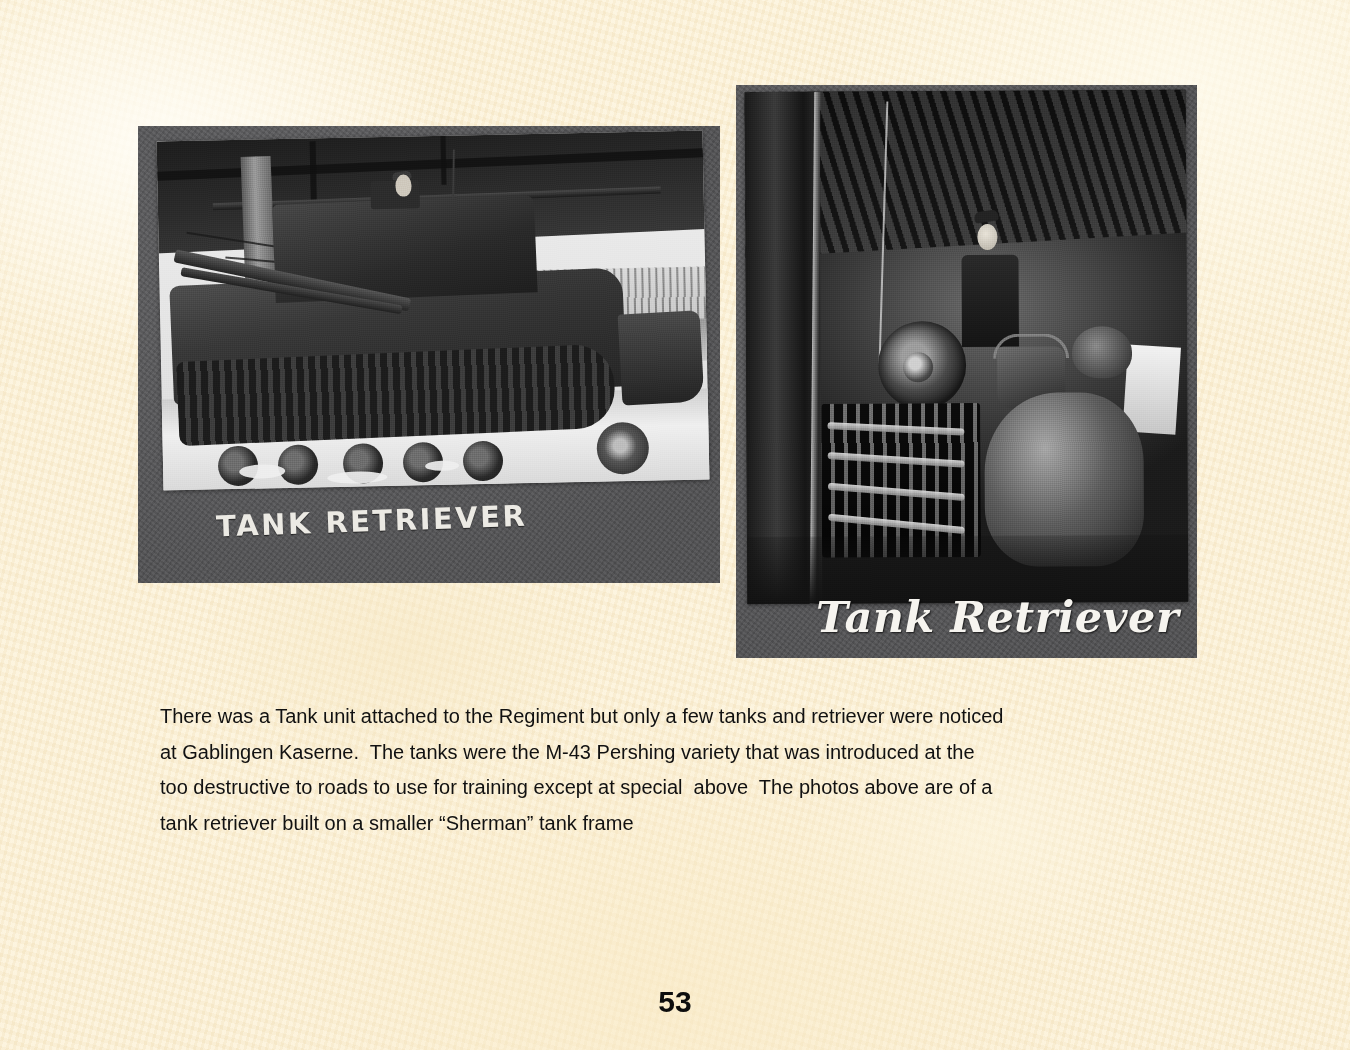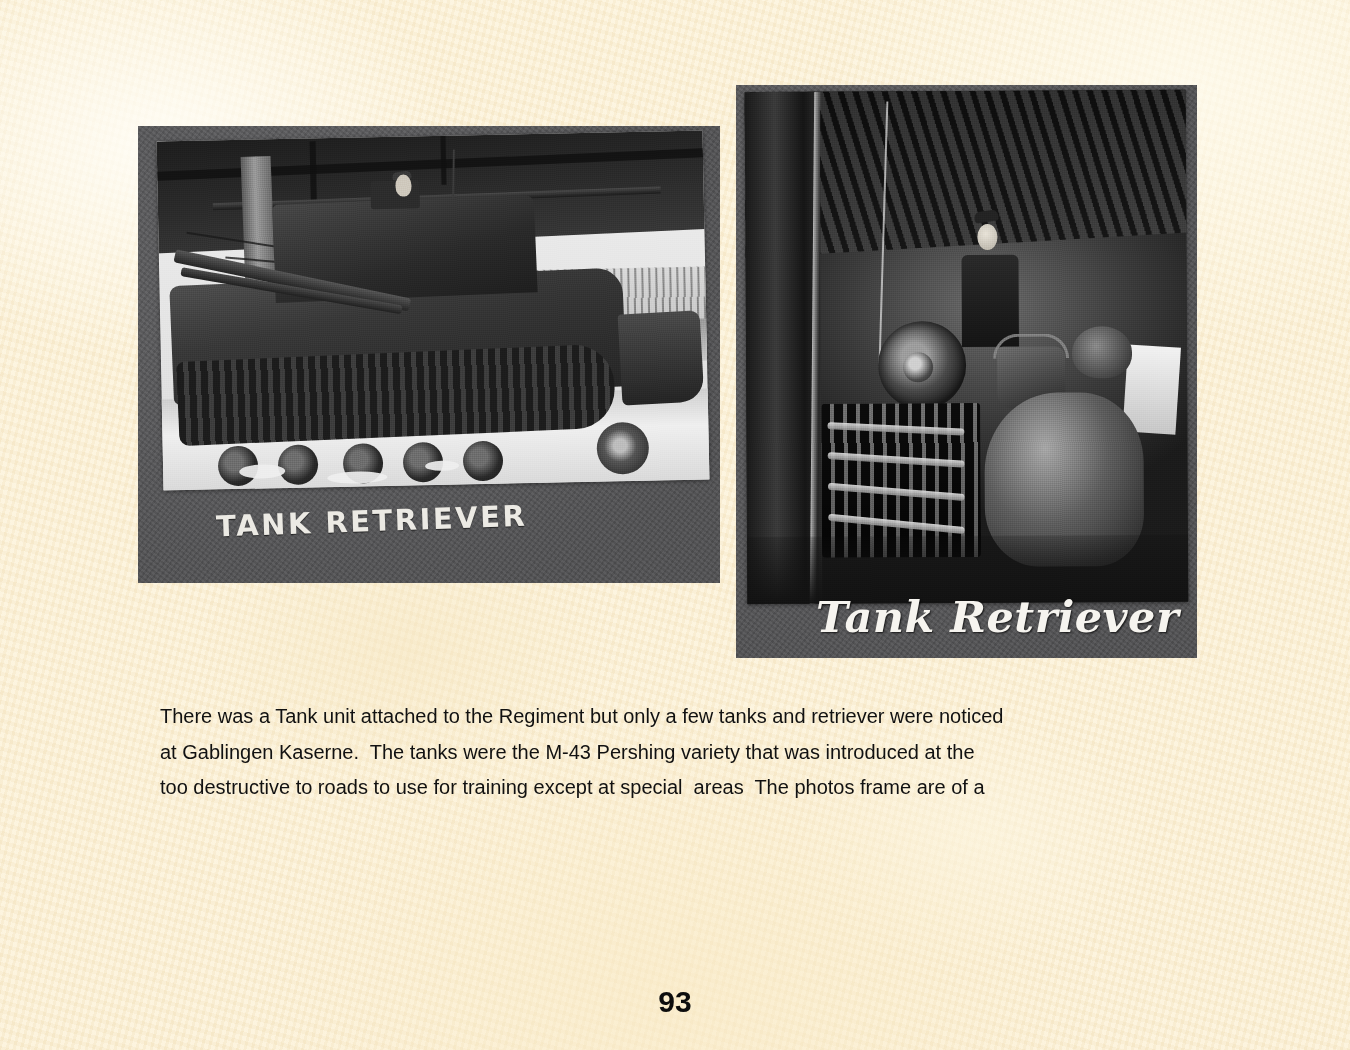--- a/index.html
+++ b/index.html
@@ -545,18 +545,19 @@
         <div class="photo-grain"></div>
       </div>
     </div>
 
     <div id="caption-printed">Tank Retriever</div>
   </div>
 
   <div id="body-text">
     <p>There was a Tank unit attached to the Regiment but only a few tanks and retriever were noticed</p>
     <p>at Gablingen Kaserne.  The tanks were the M-43 Pershing variety that was introduced at the</p>
-    <p>too destructive to roads to use for training except at special  areas  The photos frame are of a</p>
+    <p>too destructive to roads to use for training except at special  above  The photos above are of a</p>
+    <p>tank retriever built on a smaller “Sherman” tank frame</p>
   </div>
 
-  <div id="page-number">93</div>
+  <div id="page-number">53</div>
 
 </div>
 
 </body></html>

